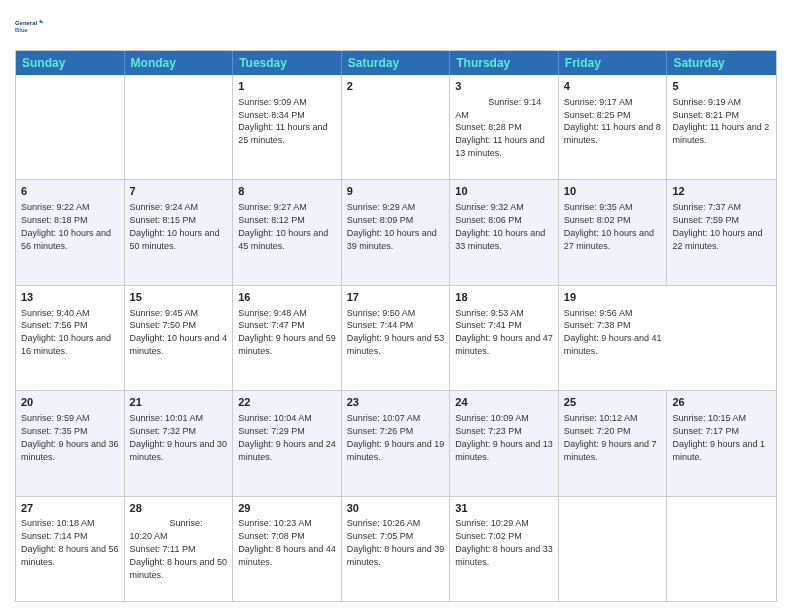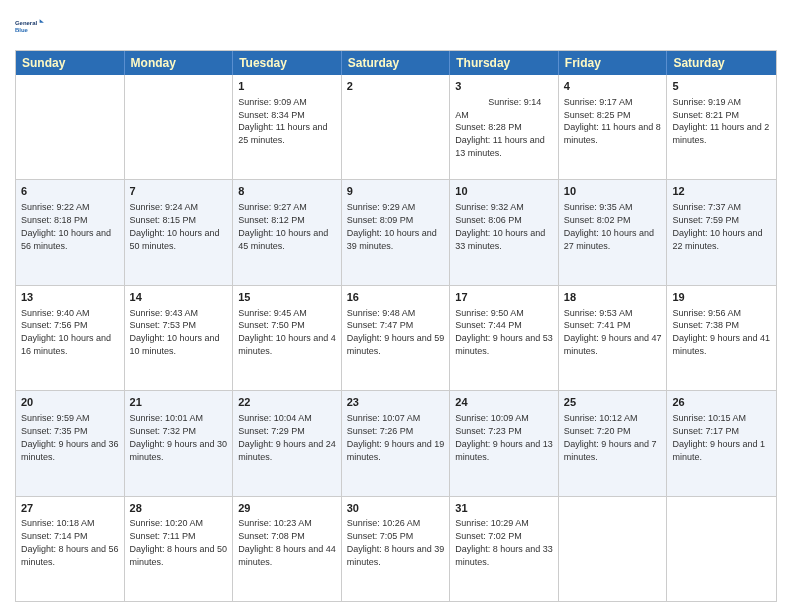--- a/index.html
+++ b/index.html
@@ -45,21 +45,21 @@
       display: flex;
       flex-direction: column;
       border: 1px solid #ccc;
     }
     .cal-header-row {
       display: grid;
       grid-template-columns: repeat(7, 1fr);
       background: #2a6db5;
     }
     .cal-header-cell {
-      color: #fef9c3;
+      color: #5eead4;
       font-size: 12px;
       font-weight: bold;
       padding: 5px 6px;
       text-align: left;
       border-right: 1px solid #5a8fd0;
     }
     .cal-header-cell:last-child { border-right: none; }
     .cal-body {
       flex: 1;
       display: flex;
@@ -164,23 +164,20 @@
 Sunset: 8:02 PM
 Daylight: 10 hours and 27 minutes.</span></div>
           <div class="cal-cell alt-row"><span class="day-num">12</span><span class="day-detail" style="white-space: pre-line;">Sunrise: 7:37 AM
 Sunset: 7:59 PM
 Daylight: 10 hours and 22 minutes.</span></div>
         </div>
         <div class="cal-week">
           <div class="cal-cell"><span class="day-num">13</span><span class="day-detail" style="white-space: pre-line;">Sunrise: 9:40 AM
 Sunset: 7:56 PM
 Daylight: 10 hours and 16 minutes.</span></div>
-          <div class="cal-cell"><span class="day-num">14</span><span class="day-detail" style="white-space: pre-line;">Sunrise: 9:43 AM
-Sunset: 7:53 PM
-Daylight: 10 hours and 10 minutes.</span></div>
           <div class="cal-cell"><span class="day-num">15</span><span class="day-detail" style="white-space: pre-line;">Sunrise: 9:45 AM
 Sunset: 7:50 PM
 Daylight: 10 hours and 4 minutes.</span></div>
           <div class="cal-cell"><span class="day-num">16</span><span class="day-detail" style="white-space: pre-line;">Sunrise: 9:48 AM
 Sunset: 7:47 PM
 Daylight: 9 hours and 59 minutes.</span></div>
           <div class="cal-cell"><span class="day-num">17</span><span class="day-detail" style="white-space: pre-line;">Sunrise: 9:50 AM
 Sunset: 7:44 PM
 Daylight: 9 hours and 53 minutes.</span></div>
           <div class="cal-cell"><span class="day-num">18</span><span class="day-detail" style="white-space: pre-line;">Sunrise: 9:53 AM
@@ -210,21 +207,21 @@
 Sunset: 7:20 PM
 Daylight: 9 hours and 7 minutes.</span></div>
           <div class="cal-cell alt-row"><span class="day-num">26</span><span class="day-detail" style="white-space: pre-line;">Sunrise: 10:15 AM
 Sunset: 7:17 PM
 Daylight: 9 hours and 1 minute.</span></div>
         </div>
         <div class="cal-week">
           <div class="cal-cell"><span class="day-num">27</span><span class="day-detail" style="white-space: pre-line;">Sunrise: 10:18 AM
 Sunset: 7:14 PM
 Daylight: 8 hours and 56 minutes.</span></div>
-          <div class="cal-cell"><span class="day-num">28</span><span class="day-detail" style="white-space: pre-line;">Sunrise: 10:20 AM
+          <div class="cal-cell"><span class="day-num">28</span><span class="day-detail" style="white-space: pre-line; margin-left: 40px;">Sunrise: 10:20 AM
 Sunset: 7:11 PM
 Daylight: 8 hours and 50 minutes.</span></div>
           <div class="cal-cell"><span class="day-num">29</span><span class="day-detail" style="white-space: pre-line;">Sunrise: 10:23 AM
 Sunset: 7:08 PM
 Daylight: 8 hours and 44 minutes.</span></div>
           <div class="cal-cell"><span class="day-num">30</span><span class="day-detail" style="white-space: pre-line;">Sunrise: 10:26 AM
 Sunset: 7:05 PM
 Daylight: 8 hours and 39 minutes.</span></div>
           <div class="cal-cell"><span class="day-num">31</span><span class="day-detail" style="white-space: pre-line;">Sunrise: 10:29 AM
 Sunset: 7:02 PM

